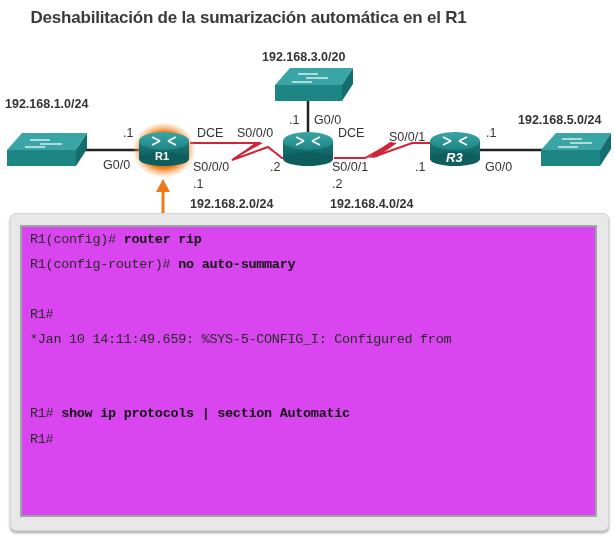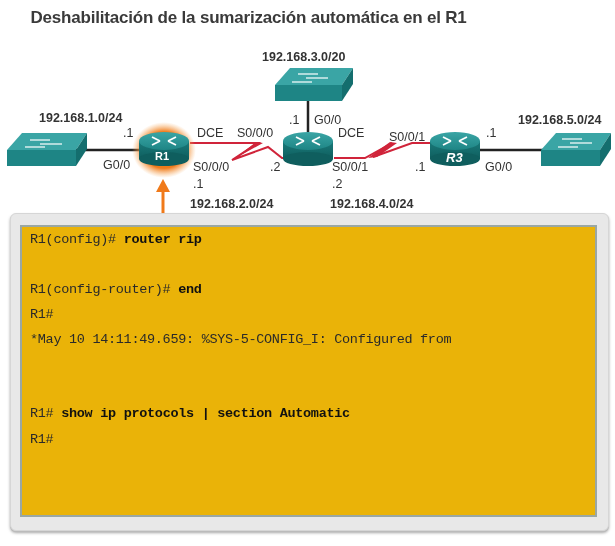--- a/index.html
+++ b/index.html
@@ -7,21 +7,21 @@
          font-family:"Liberation Sans", sans-serif; }
   .title { position:absolute; left:0; top:8px; width:497px; text-align:center;
            font-size:17px; font-weight:bold; color:#3a3a3a; letter-spacing:-0.2px; }
   .lbl { position:absolute; font-size:12.5px; color:#333; white-space:nowrap; }
   .net { position:absolute; font-size:12.5px; font-weight:bold; color:#333; white-space:nowrap; }
   svg.topo { position:absolute; left:0; top:0; }
   .panel { position:absolute; left:10px; top:213px; width:597px; height:316px;
            background:#e8e8e8; border-radius:6px;
            box-shadow: 0 1px 0 #bbb, 0 2px 3px rgba(0,0,0,0.35); border:1px solid #d6d6d6; }
   .term { position:absolute; left:20px; top:225px; width:577px; height:292px;
-          background:#eab308; border:2px solid #9aa7a3; box-sizing:border-box; }
+          background:#d946ef; border:2px solid #9aa7a3; box-sizing:border-box; }
   .line { position:absolute; left:8px; font-family:"Liberation Mono", monospace; font-size:13.5px;
           color:#2a2a2a; white-space:pre; letter-spacing:-0.3px; }
   .line b { font-weight:bold; color:#111; }
 </style>
 </head>
 <body>
 
 <div class="title">Deshabilitación de la sumarización automática en el R1</div>
 
 <svg class="topo" width="615" height="220">
@@ -104,21 +104,21 @@
   <g>
     <line x1="163" y1="213" x2="163" y2="190" stroke="#f07a1a" stroke-width="3"></line>
     <polygon points="163,179 156,192 170,192" fill="#f07a1a"></polygon>
   </g>
 </svg>
 
 <div class="lbl" style="left:155px;top:150px;color:#fff;font-weight:bold;font-size:11px;">R1</div>
 <div class="lbl" style="left:299px;top:150px;color:#fff;font-weight:bold;font-size:13px;margin-top:32px;">R2</div>
 <div class="lbl" style="left:446px;top:150px;color:#fff;font-weight:bold;font-size:13px;font-style:italic;">R3</div>
 
-<div class="net" style="left:5px;top:111px;margin-left:34px;">192.168.1.0/24</div>
+<div class="net" style="left:5px;top:97px;">192.168.1.0/24</div>
 <div class="net" style="left:262px;top:50px;">192.168.3.0/20</div>
 <div class="net" style="left:518px;top:113px;">192.168.5.0/24</div>
 <div class="net" style="left:190px;top:197px;">192.168.2.0/24</div>
 <div class="net" style="left:330px;top:197px;">192.168.4.0/24</div>
 
 <div class="lbl" style="left:123px;top:126px;">.1</div>
 <div class="lbl" style="left:103px;top:158px;">G0/0</div>
 <div class="lbl" style="left:197px;top:126px;">DCE</div>
 <div class="lbl" style="left:193px;top:160px;">S0/0/0</div>
 <div class="lbl" style="left:193px;top:177px;">.1</div>
@@ -132,18 +132,18 @@
 <div class="lbl" style="left:332px;top:177px;">.2</div>
 
 <div class="lbl" style="left:389px;top:130px;">S0/0/1</div>
 <div class="lbl" style="left:415px;top:160px;">.1</div>
 <div class="lbl" style="left:486px;top:126px;">.1</div>
 <div class="lbl" style="left:485px;top:160px;">G0/0</div>
 
 <div class="panel"></div>
 <div class="term">
   <div class="line" style="top:5px;"><span>R1(config)# </span><b>router rip</b></div>
-  <div class="line" style="top:55px;"><span>R1(config-router)# </span><b>end</b></div>
+  <div class="line" style="top:30px;"><span>R1(config-router)# </span><b>no auto-summary</b></div>
   <div class="line" style="top:80px;"><span>R1#</span><b></b></div>
-  <div class="line" style="top:105px;"><span>*May 10 14:11:49.659: %SYS-5-CONFIG_I: Configured from</span><b></b></div>
+  <div class="line" style="top:105px;"><span>*Jan 10 14:11:49.659: %SYS-5-CONFIG_I: Configured from</span><b></b></div>
   <div class="line" style="top:155px;margin-top:24px;"><span>R1# </span><b>show ip protocols | section Automatic</b></div>
   <div class="line" style="top:205px;"><span>R1#</span><b></b></div>
 </div>
 
 </body></html>

